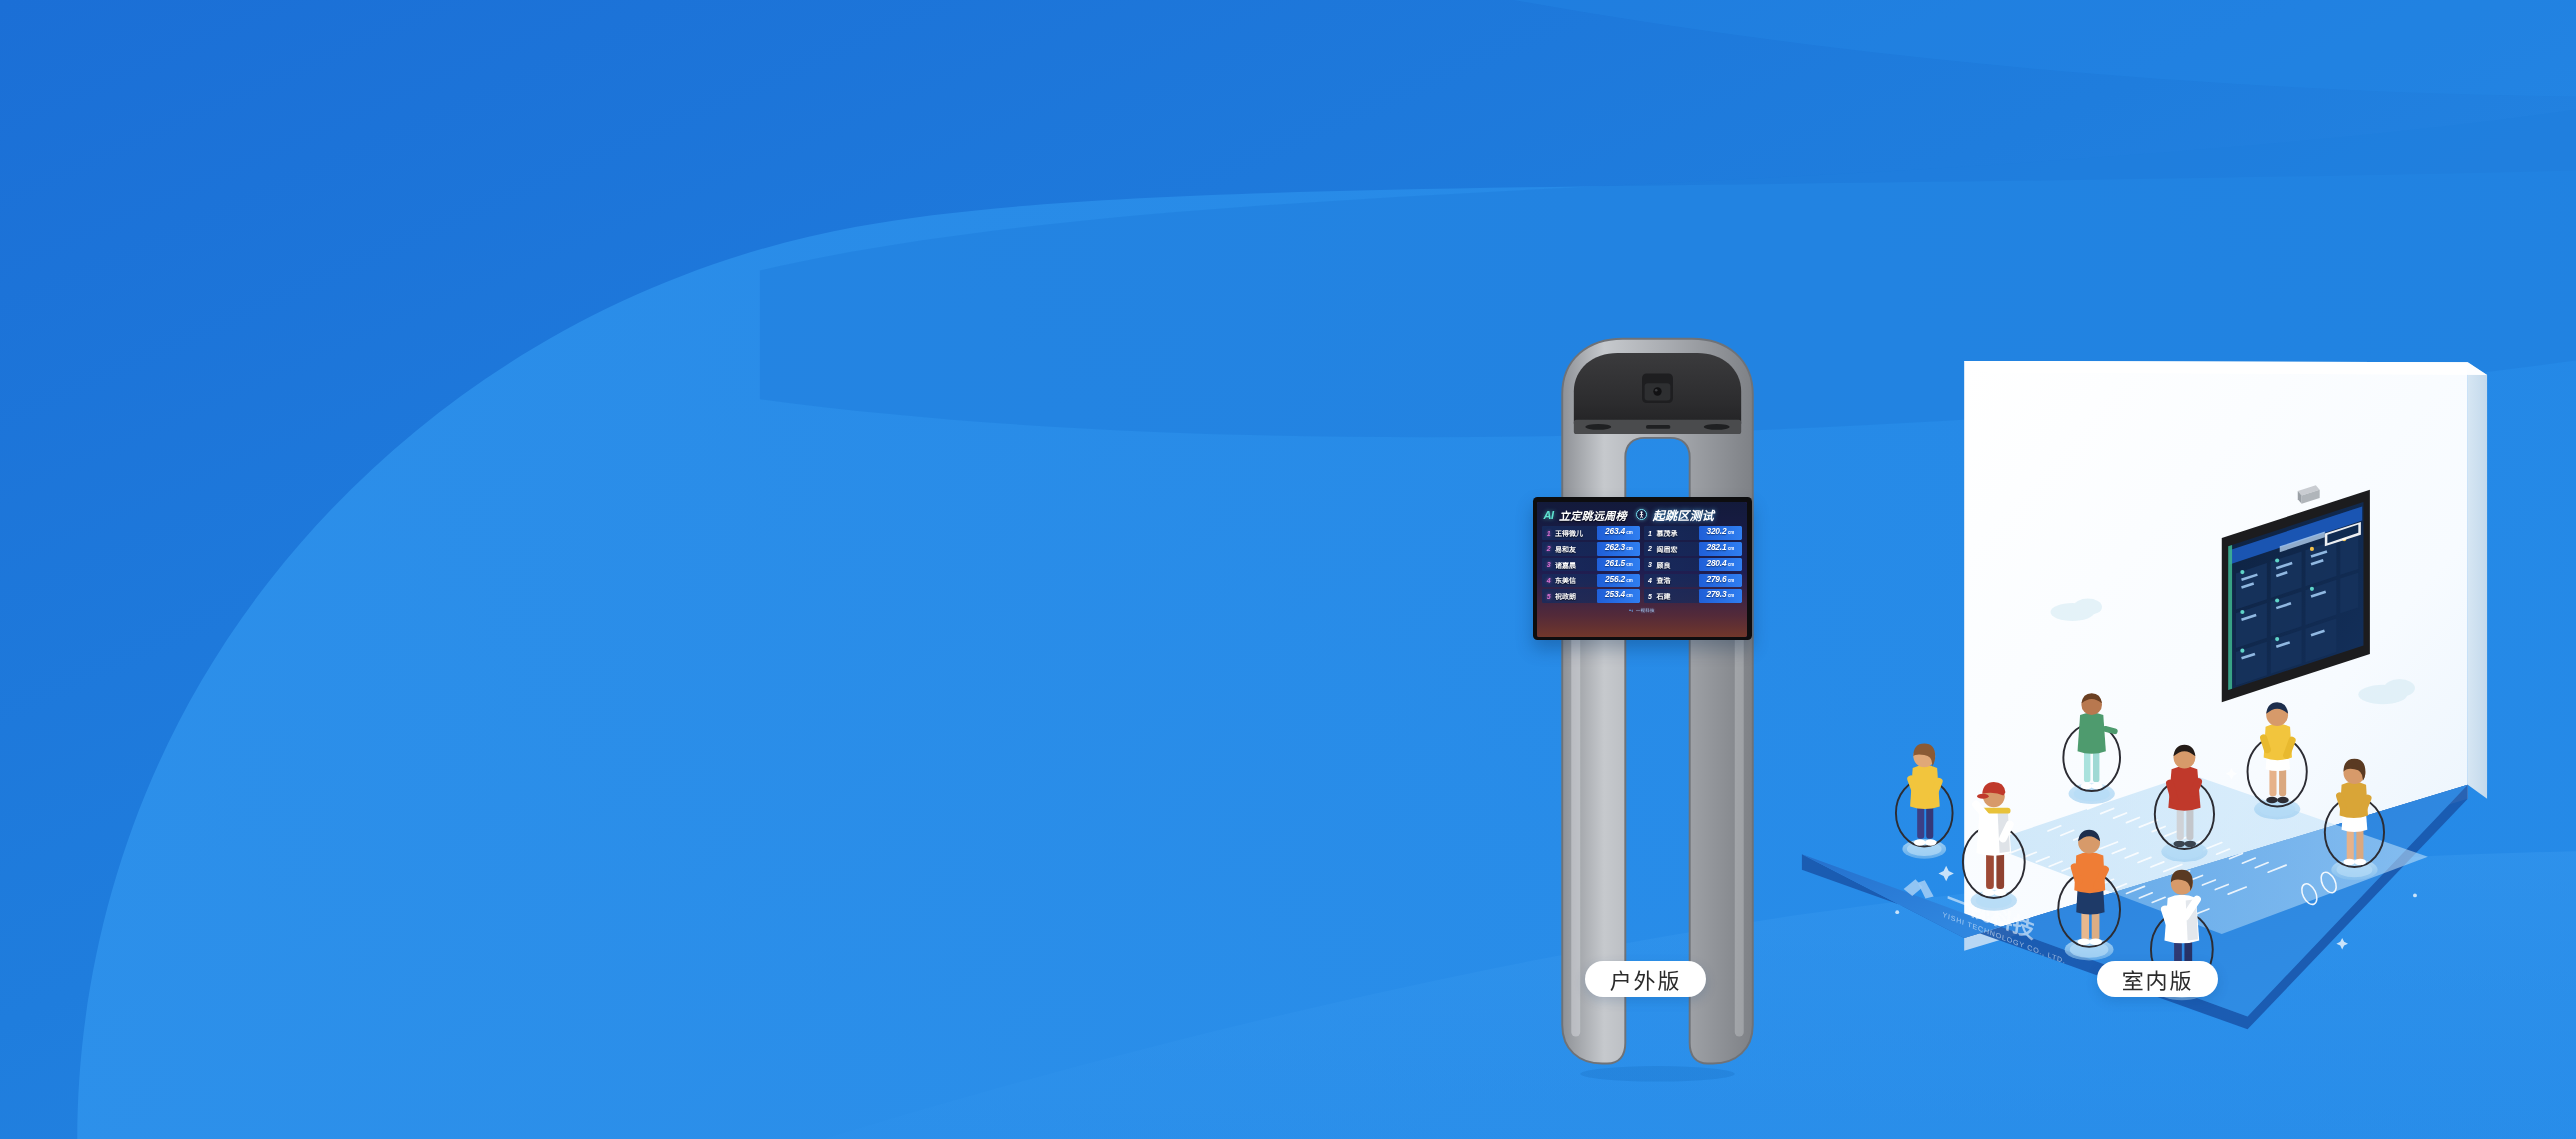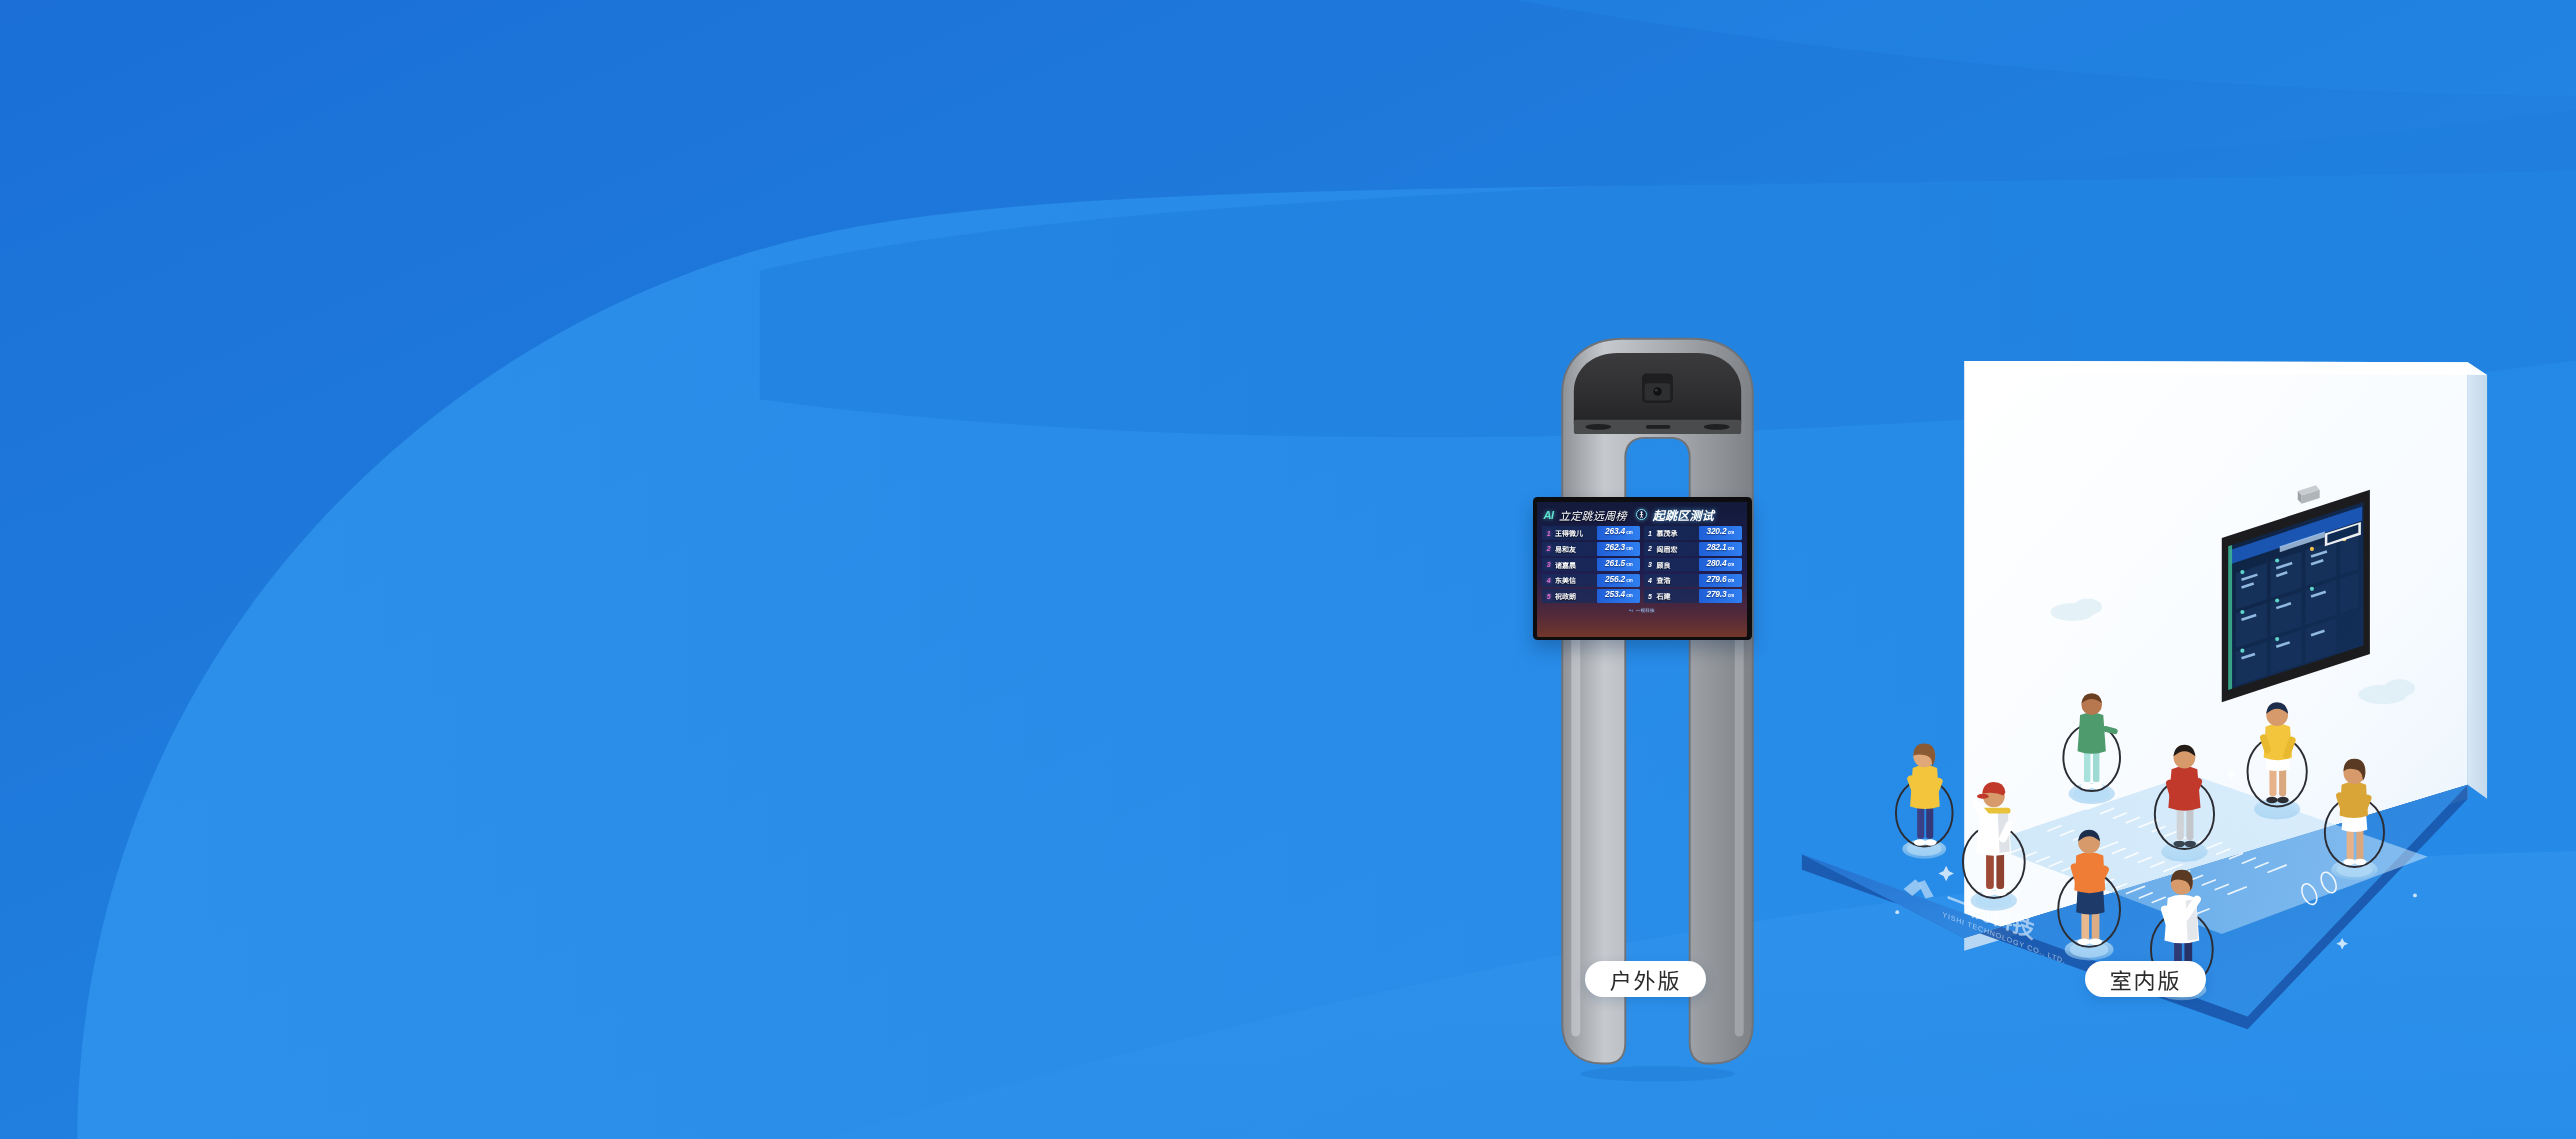--- a/index.html
+++ b/index.html
@@ -83,21 +83,21 @@
     display:flex; align-items:center; gap:5.2px;
     padding:3.9px 6.4px 1.3px 6.4px;
     white-space:nowrap;
   }
   .odAI {
     font-size:11px; font-weight:bold; font-style:italic;
     color:#5fe3d0; letter-spacing:-0.3px;
     text-shadow:0 0 4.5px rgba(95,227,208,0.65);
   }
   .odTitle {
-    font-size:11px; font-weight:normal; font-style:italic;
+    font-size:11px; font-weight:bold; font-style:italic;
     color:#ffffff; letter-spacing:0.3px;
     text-shadow:0 0.6px 1.9px rgba(0,0,0,0.8);
     text-align:center;
   }
   .odPersonIcon {
     width:11.6px; height:11.6px; border-radius:50%;
     border:1px solid #79e8f8;
     display:flex; align-items:center; justify-content:center;
     margin-left:3.9px; flex:0 0 auto;
     box-shadow:0 0 3.9px rgba(121,232,248,0.55);
@@ -710,17 +710,17 @@
           <rect x="924" y="782" width="11" height="36" rx="5.5" fill="#d9a537" transform="rotate(22 924 782)"></rect>
           <rect x="876" y="782" width="11" height="30" rx="5.5" fill="#d9a537" transform="rotate(-18 876 782)"></rect>
           <circle cx="906" cy="750" r="17" fill="#d79a6a"></circle>
           <path d="M889,748 q0,-20 17,-20 q17,0 17,20 q0,9 -4,14 q1,-16 -13,-18 q-13,-2 -17,4 Z" fill="#5a3a22"></path>
         </g>
       </svg>
     </div>
 
     <div class="badge" style="left:72px; top:684px;">户外版</div>
 
-    <div class="badge" style="left:572px; top:684px;font-family:Liberation Mono, monospace;">室内版</div>
+    <div class="badge" style="left:584px; top:684px;font-family:Liberation Mono, monospace;">室内版</div>
 
   </div>
 </div>
 
 
 </body></html>

